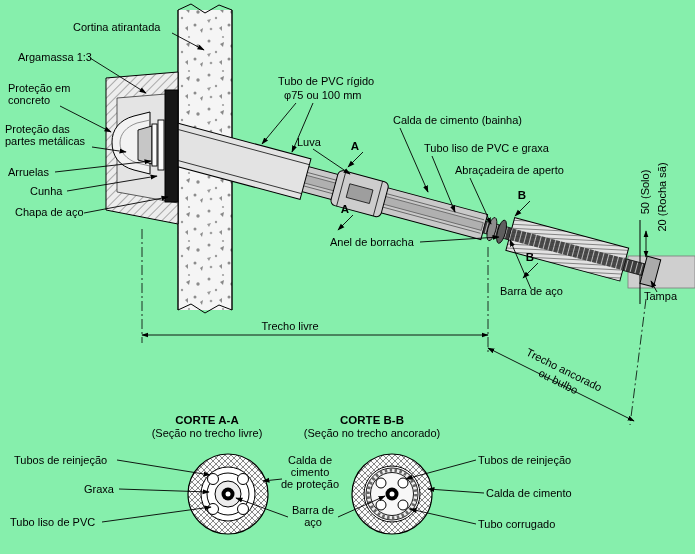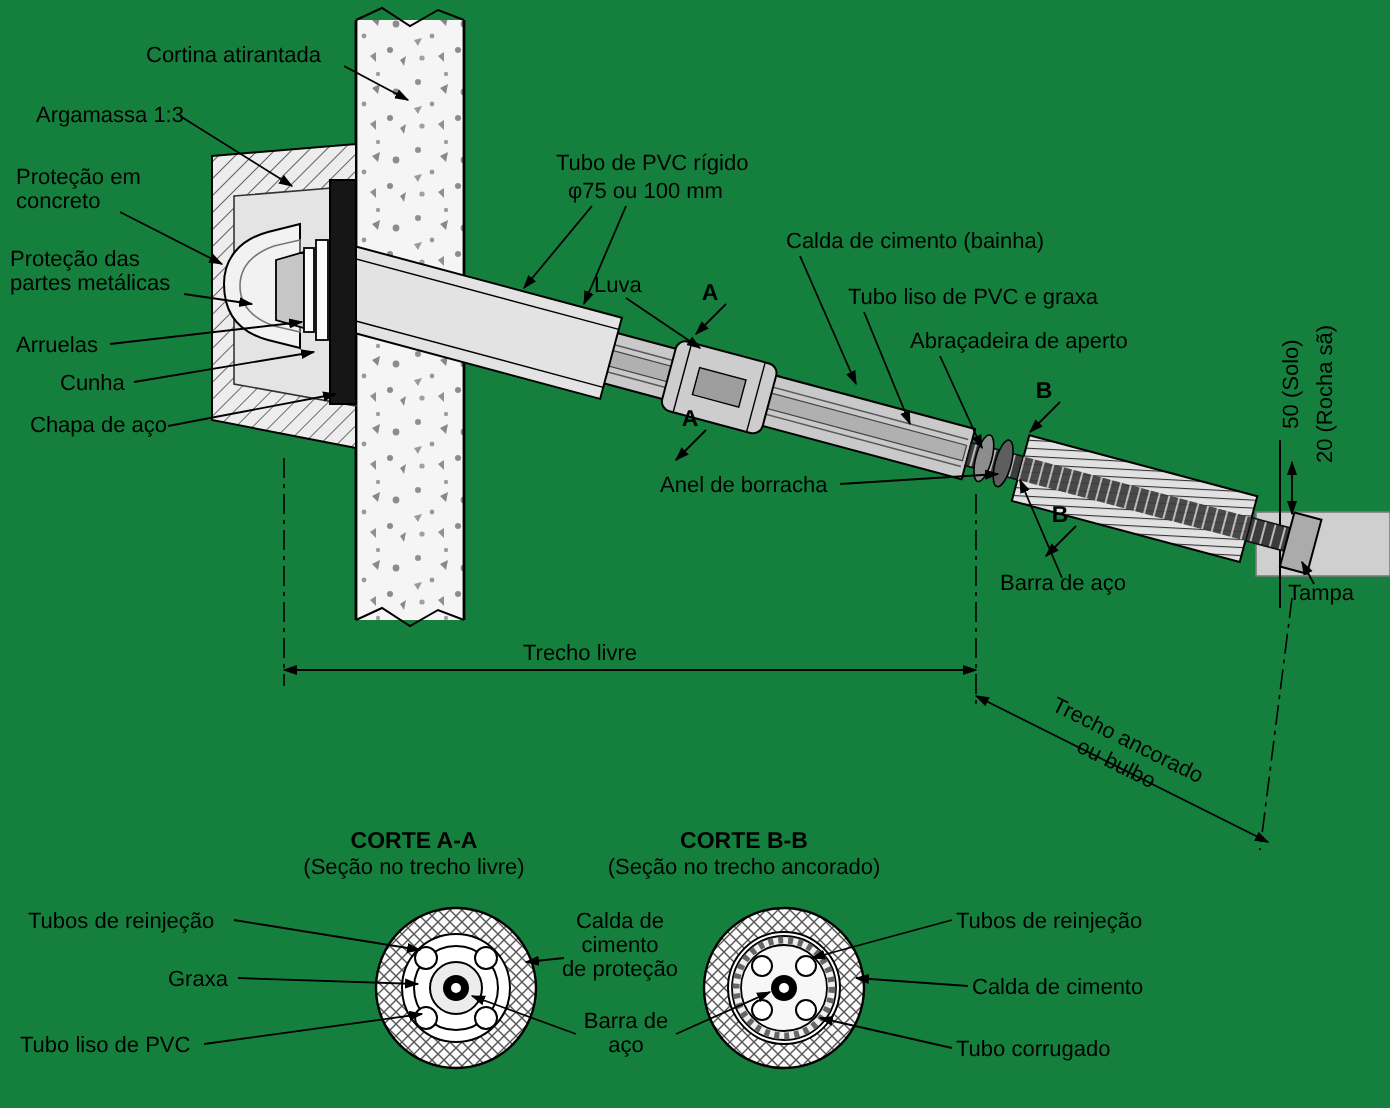--- a/index.html
+++ b/index.html
@@ -1,16 +1,16 @@
 <!DOCTYPE html>
 <html><head>
 <meta charset="utf-8">
 <style>
   html,body{margin:0;padding:0;background:#ffffff;}
-  .canvas{width:695px;height:554px;position:relative;background:#15803d;overflow:hidden;text-decoration:underline;}
+  .canvas{width:695px;height:554px;position:relative;background:#86efac;overflow:hidden;text-decoration:underline;}
   svg{display:block;}
   text{font-family:"Liberation Sans","DejaVu Sans",sans-serif;font-size:11px;fill:#000;}
   .ttl{font-weight:bold;font-size:11.5px;}
   .leader{stroke:#000;stroke-width:0.9;fill:none;marker-end:url(#arr);}
   .dim{stroke:#000;stroke-width:0.9;fill:none;marker-start:url(#arr);marker-end:url(#arr);}
   .ext{stroke:#000;stroke-width:0.8;fill:none;stroke-dasharray:10 3 2 3;}
 </style>
 </head>
 <body>
 

